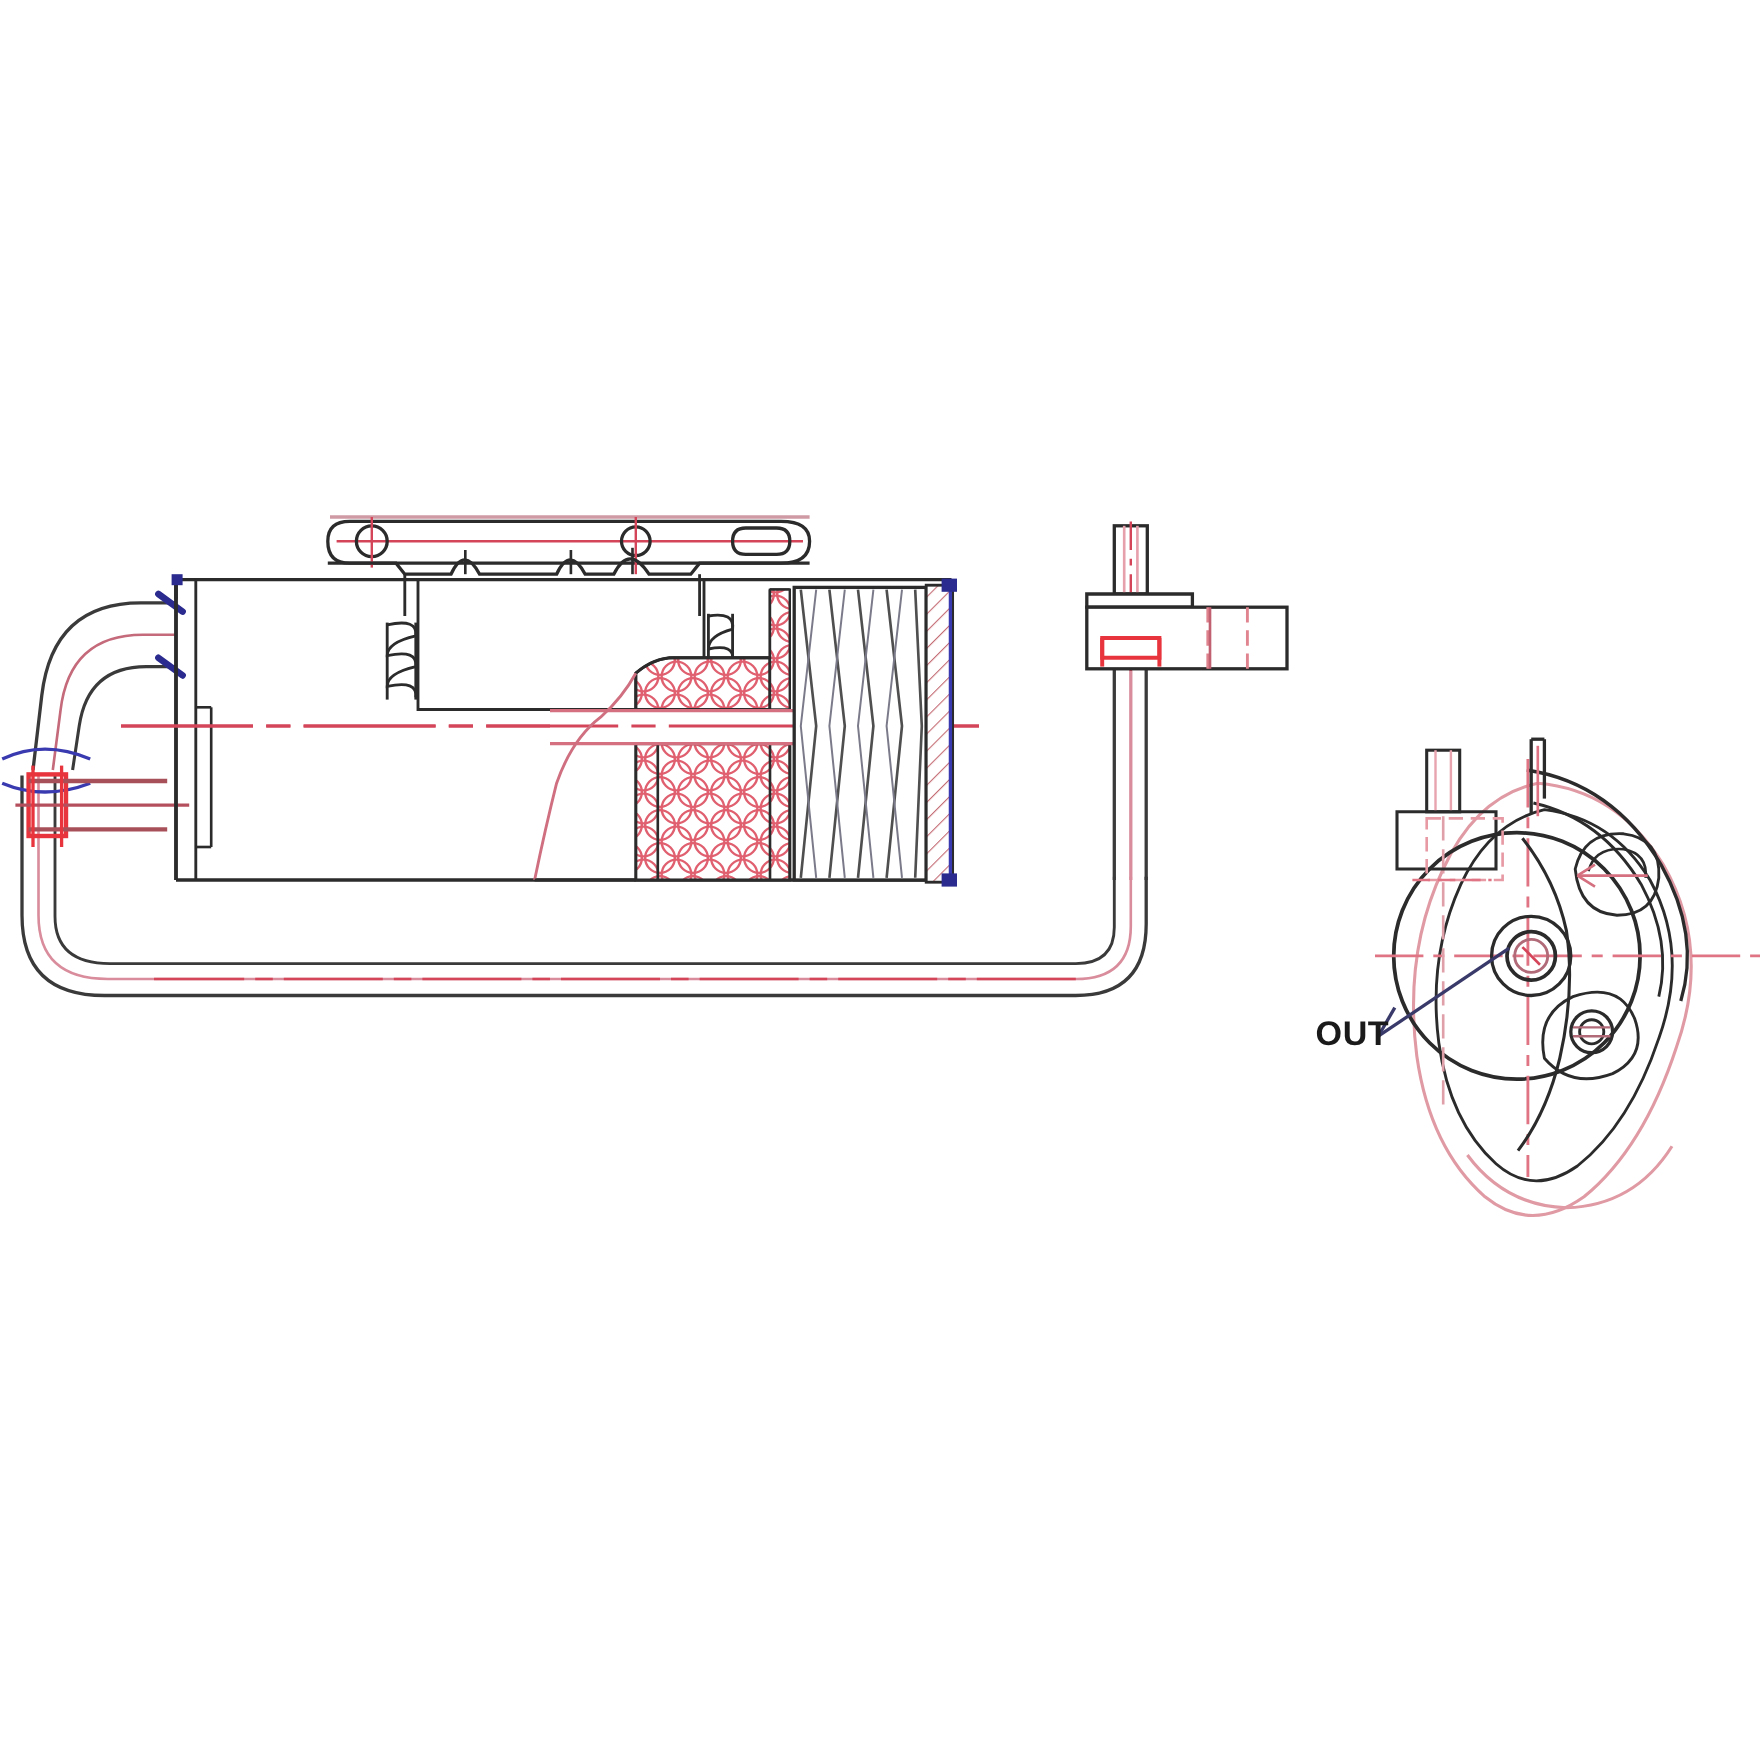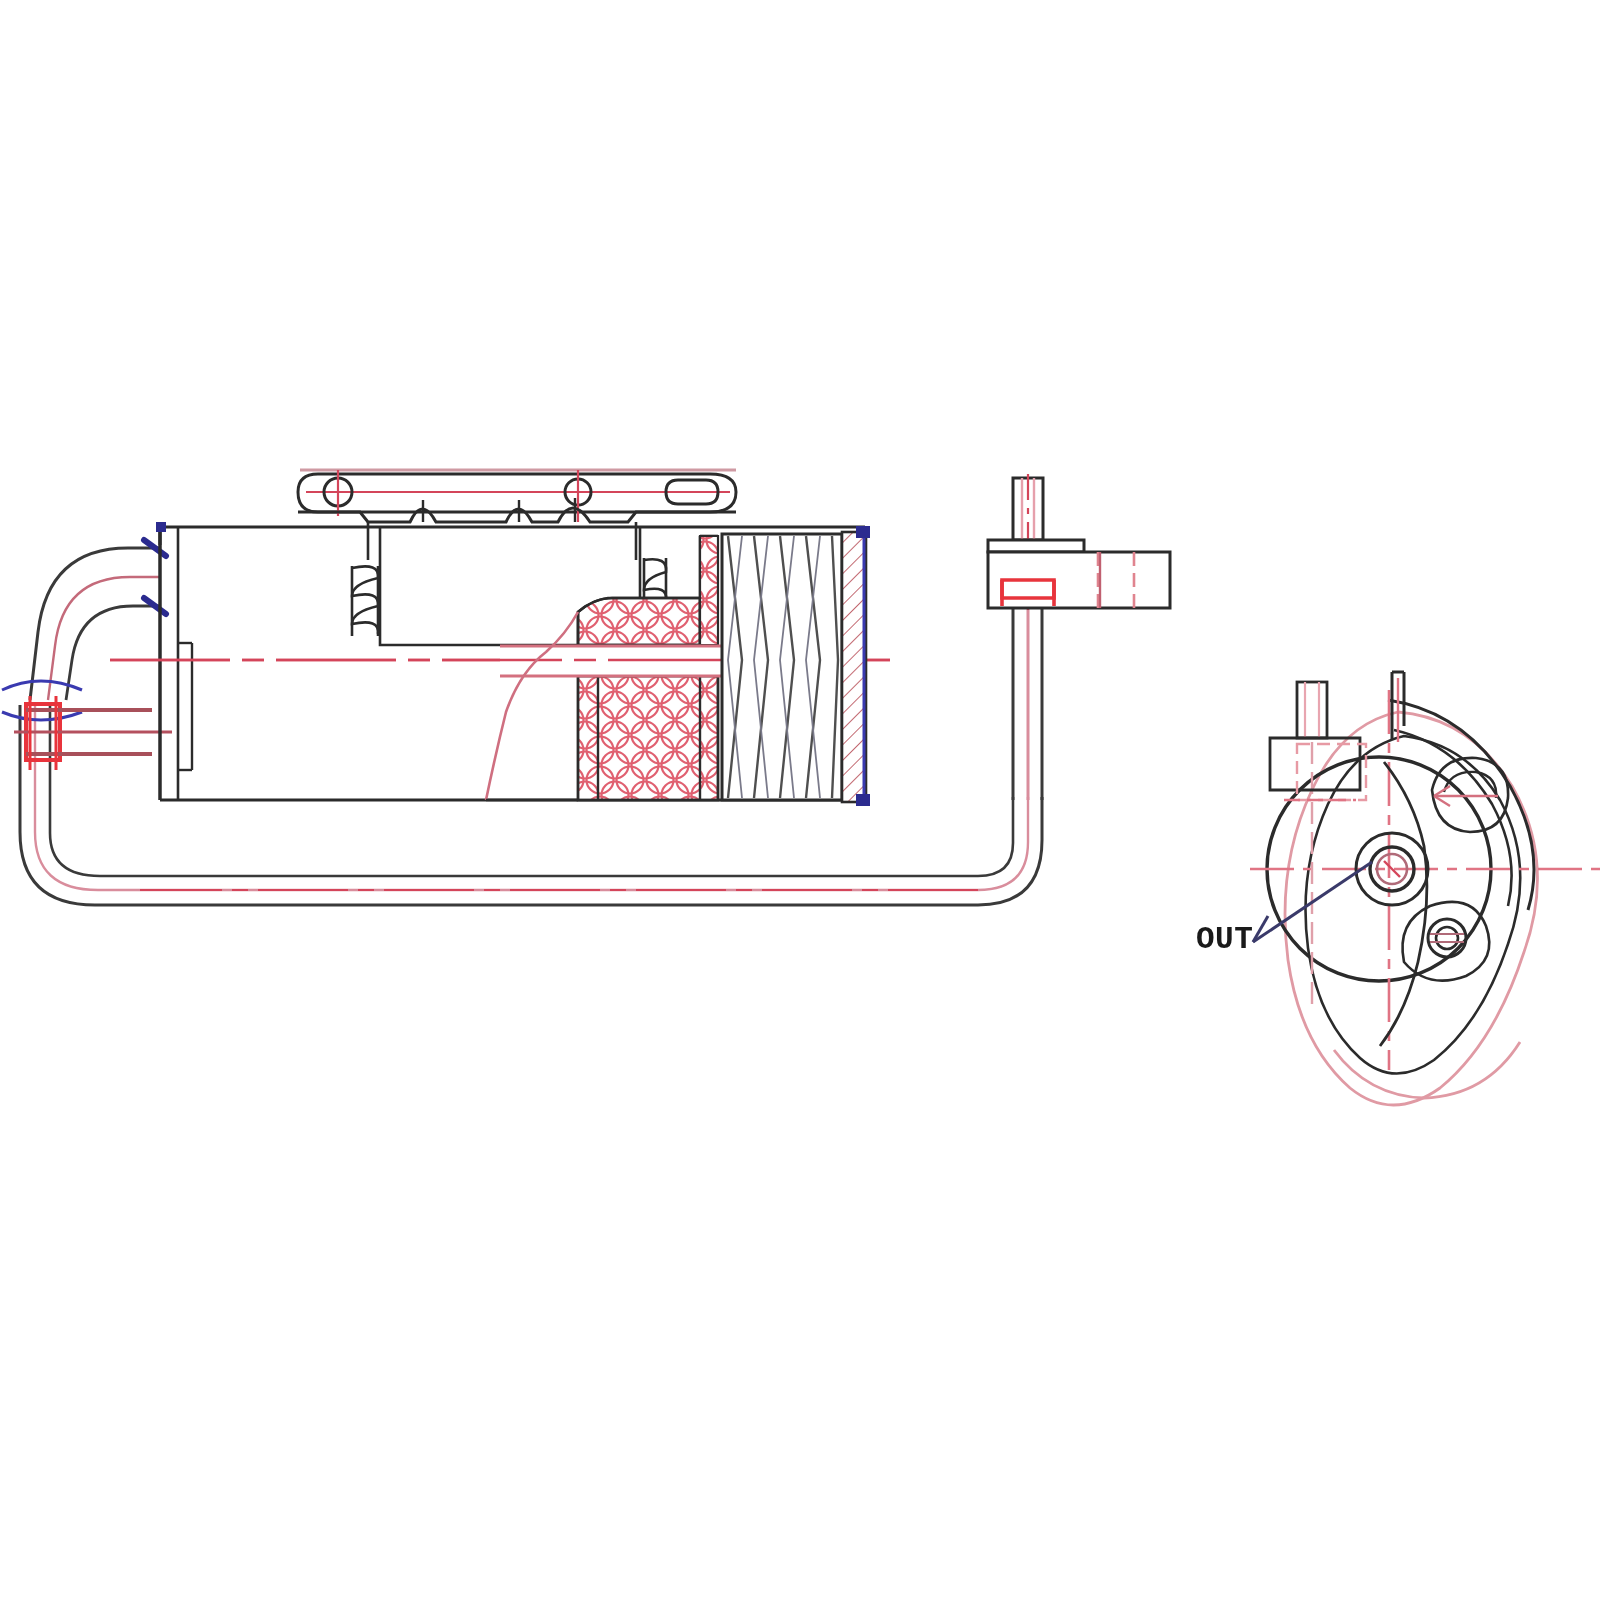--- a/index.html
+++ b/index.html
@@ -20,21 +20,21 @@
   }
   #drawing {
     position: absolute;
     left: 0;
     top: 0;
     width: 1600px;
     height: 1600px;
   }
   .lbl {
     position: absolute;
-    font-family: Liberation Mono, monospace;
+    font-family: Liberation Sans, sans-serif;
     font-weight: bold;
     color: #1a1a1a;
     letter-spacing: 0.5px;
     white-space: nowrap;
   }
   #out-label {
     left: 1196px;
     top: 922px;
     font-size: 31px;
   }

